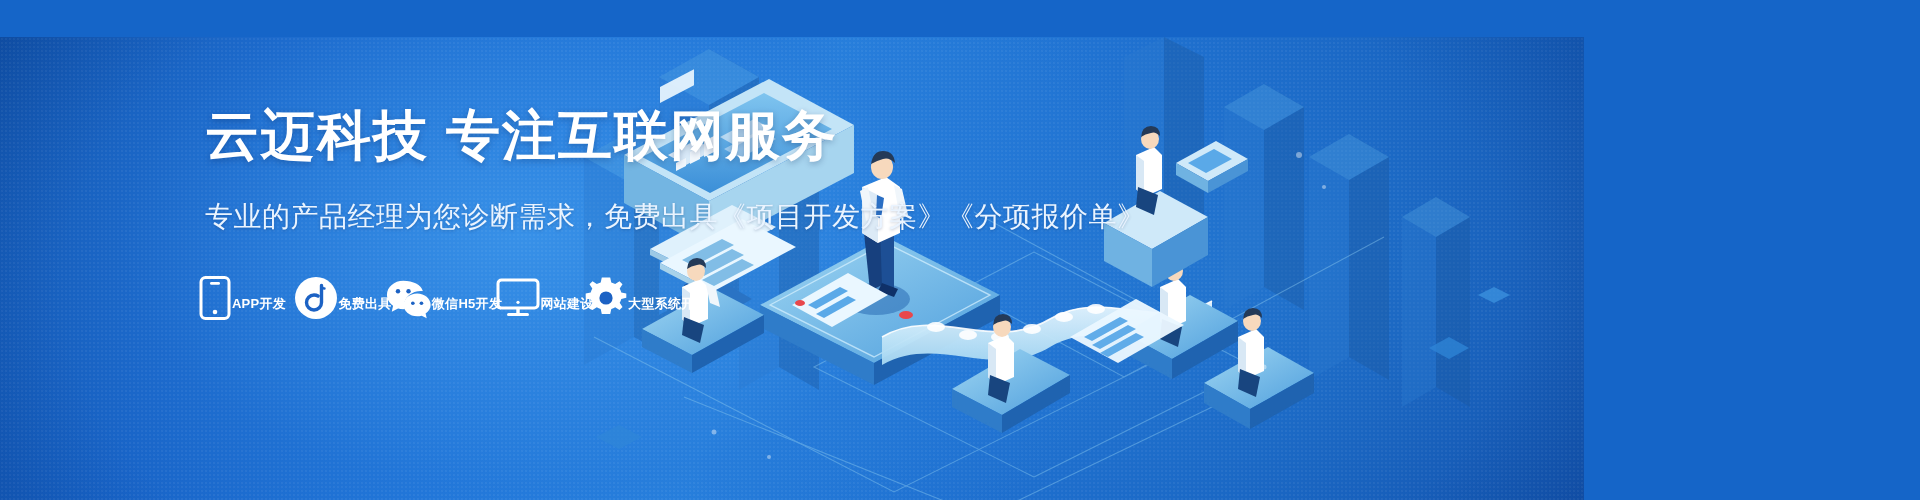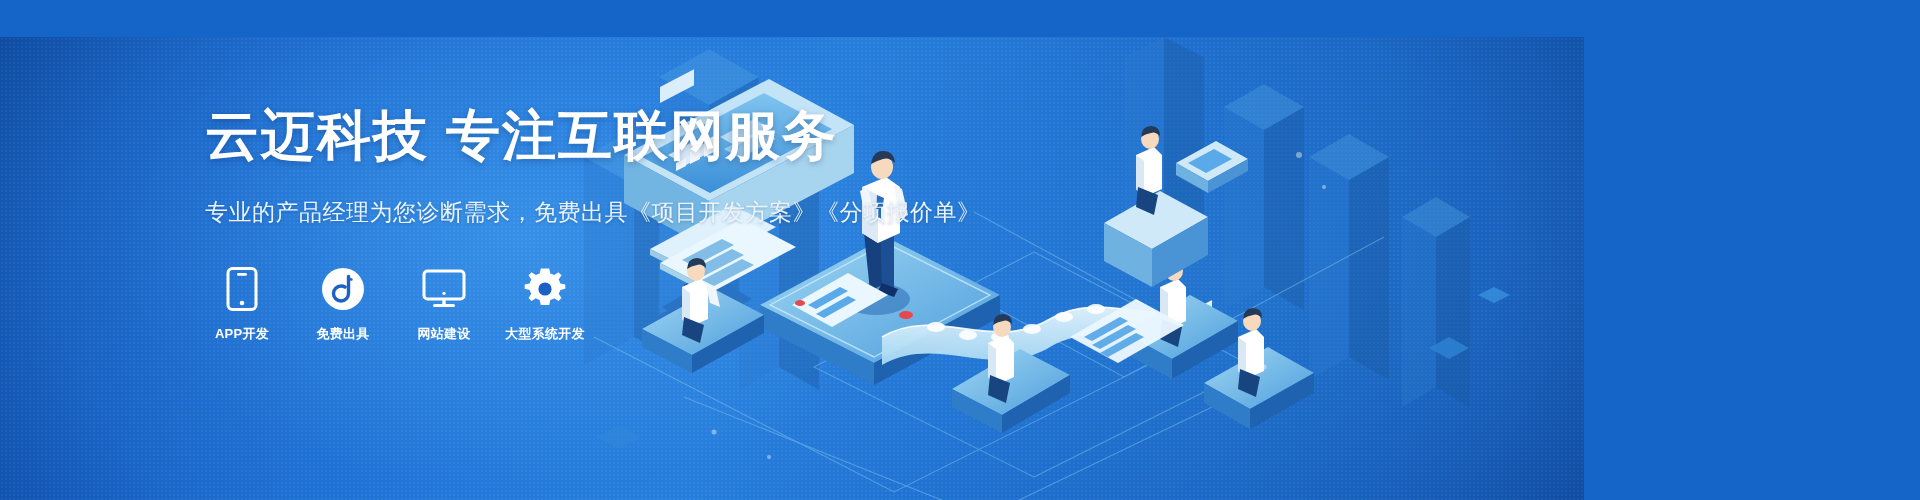--- a/index.html
+++ b/index.html
@@ -46,41 +46,41 @@
     font-size:54px;
     font-weight:bold;
     color:#ffffff;
     letter-spacing:2px;
     line-height:1.2;
     white-space:nowrap;
     text-shadow:0 2px 6px rgba(0,30,80,0.28);
   }
   .subtitle {
     margin-top:24px;
-    font-size:23px;
+    font-size:28px;
     color:#eaf4ff;
     line-height:1.75;
     letter-spacing:0.5px;
     white-space:nowrap;
   }
   .subtitle div { text-shadow:0 1px 3px rgba(0,30,80,0.25); }
 
   
   .services {
     margin-top:34px;
     display:flex;
     align-items:flex-start;
     gap:27px;
   }
   .service {
     display:flex;
-    flex-direction:column;
     align-items:center;
     width:74px;
     cursor:pointer;
+    justify-content:center;
   }
   .service .ico {
     width:46px; height:46px;
     display:flex; align-items:center; justify-content:center;
   }
   .service .ico svg { display:block; }
   .service .lbl {
     margin-top:13px;
     font-size:13px;
     font-weight:bold;
@@ -377,20 +377,39 @@
         <span class="ico">
           <svg width="44" height="44" viewBox="0 0 44 44">
             <circle cx="22" cy="22" r="21" fill="#ffffff"></circle>
             <path d="M27.5 9.5 a3 3 0 0 0 3 3" fill="none" stroke="#1c62c4" stroke-width="2.4" stroke-linecap="round"></path>
             <path d="M27.5 9.5 L27.5 26.5 a7.5 7.5 0 1 1 -7.5 -7.5 q2.5 0 4 1" fill="none" stroke="#1c62c4" stroke-width="3.4" stroke-linecap="round" stroke-linejoin="round"></path>
           </svg>
         </span>
         <span class="lbl">免费出具</span>
       </div>
 
+      <div class="service">
+        <span class="ico">
+          <svg width="48" height="42" viewBox="0 0 48 42">
+
+            <path d="M18 3 C8.6 3 1 9.6 1 17.7 c0 4.6 2.5 8.7 6.4 11.4 L6 35.4 l6.6 -3.5
+                     c1.7 .5 3.5 .8 5.4 .8 c.6 0 1.2 0 1.8 -.1 c-.5 -1.4 -.8 -2.9 -.8 -4.4
+                     c0 -8.1 7.9 -14.6 17.6 -14.6 c.6 0 1.2 0 1.8 .1 C36.8 7.3 28.4 3 18 3 z" fill="#ffffff"></path>
+            <circle cx="12.5" cy="14" r="2.3" fill="#1c62c4"></circle>
+            <circle cx="23.5" cy="14" r="2.3" fill="#1c62c4"></circle>
+
+            <path d="M46.6 28.2 c0 -6.5 -6.3 -11.8 -14.1 -11.8 c-7.8 0 -14.1 5.3 -14.1 11.8
+                     c0 6.5 6.3 11.8 14.1 11.8 c1.6 0 3.2 -.2 4.7 -.6 l5.3 2.8 l-1.2 -5
+                     c3.2 -2.2 5.3 -5.4 5.3 -9 z" fill="#ffffff"></path>
+            <circle cx="28" cy="26.5" r="1.9" fill="#1c62c4"></circle>
+            <circle cx="37" cy="26.5" r="1.9" fill="#1c62c4"></circle>
+          </svg>
+        </span>
+        <span class="lbl">微信H5开发</span>
+      </div>
 
       <div class="service">
         <span class="ico">
           <svg width="44" height="40" viewBox="0 0 44 40">
             <rect x="2" y="2" width="40" height="28" rx="3.5" ry="3.5" fill="none" stroke="#ffffff" stroke-width="3"></rect>
             <circle cx="22" cy="24.3" r="1.6" fill="#ffffff"></circle>
             <rect x="20.3" y="30" width="3.4" height="5" fill="#ffffff"></rect>
             <rect x="11" y="35" width="22" height="3" rx="1.5" fill="#ffffff"></rect>
           </svg>
         </span>

